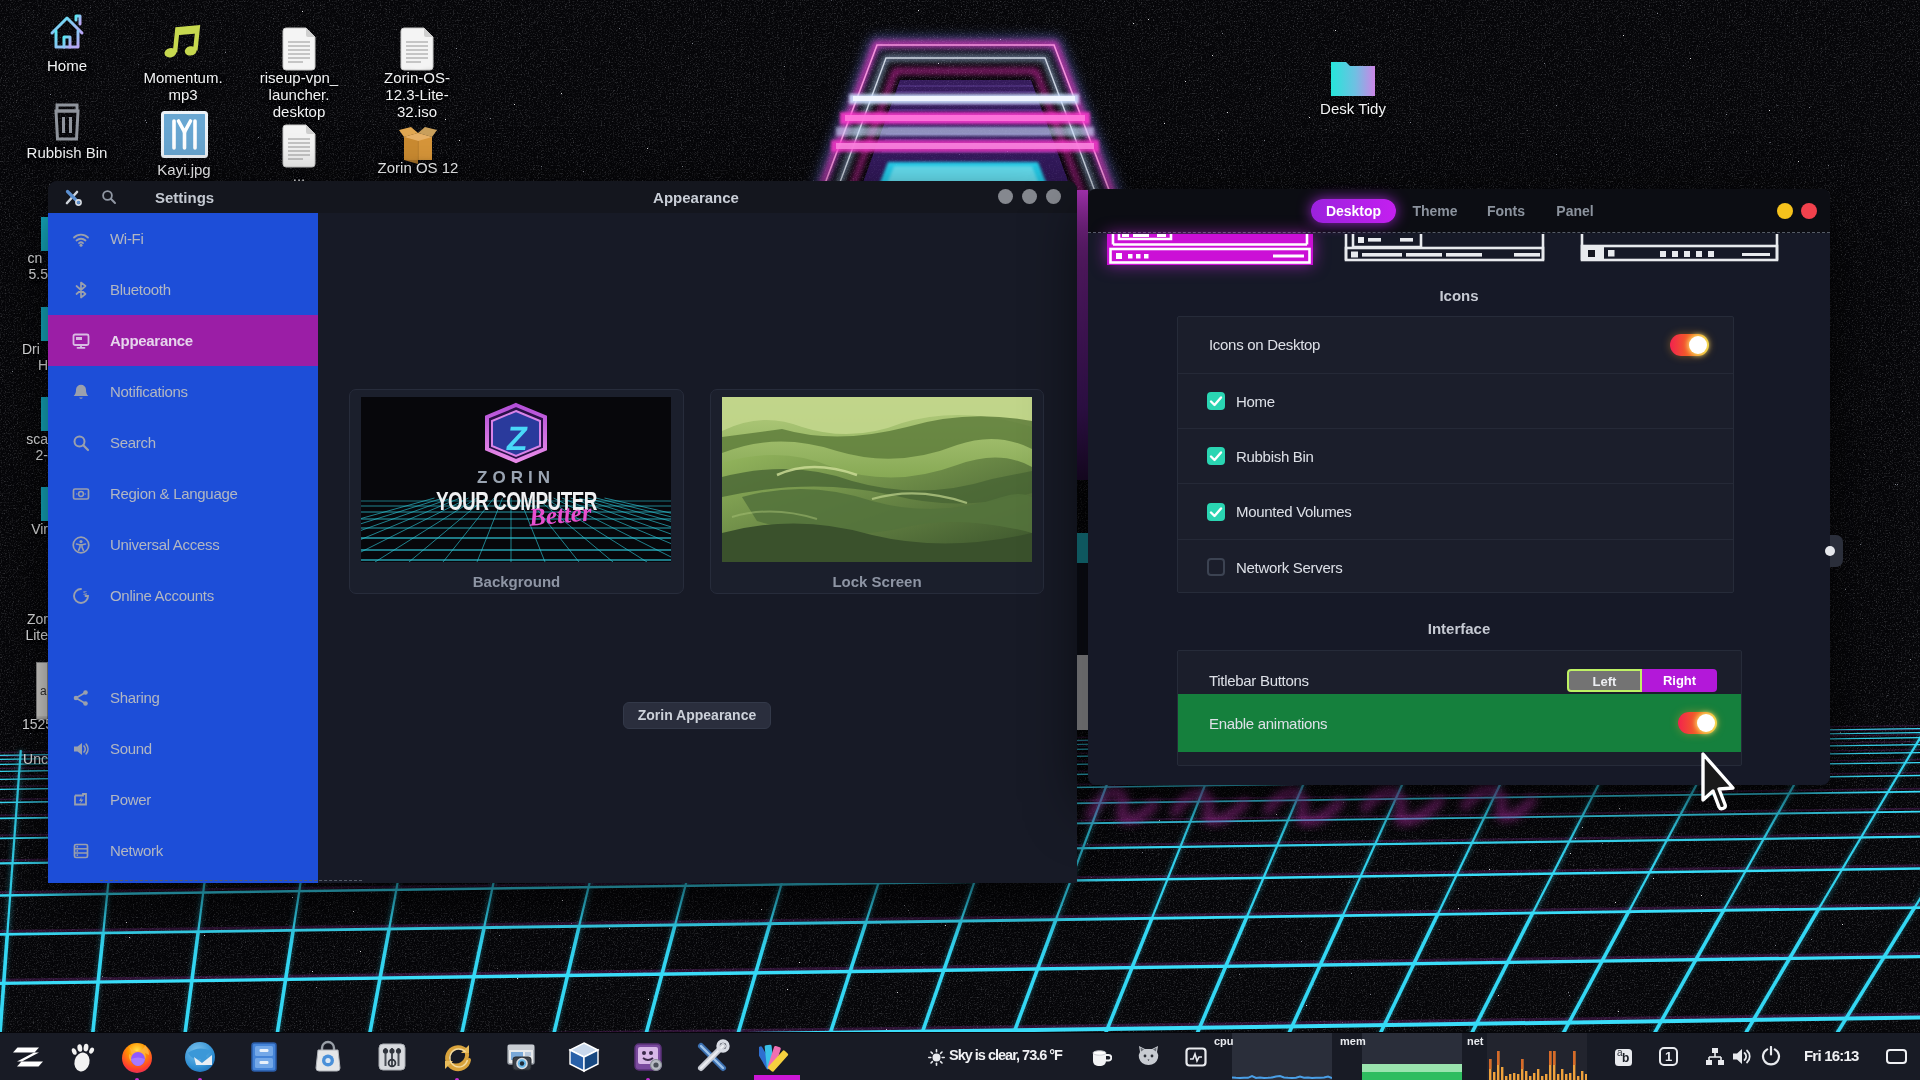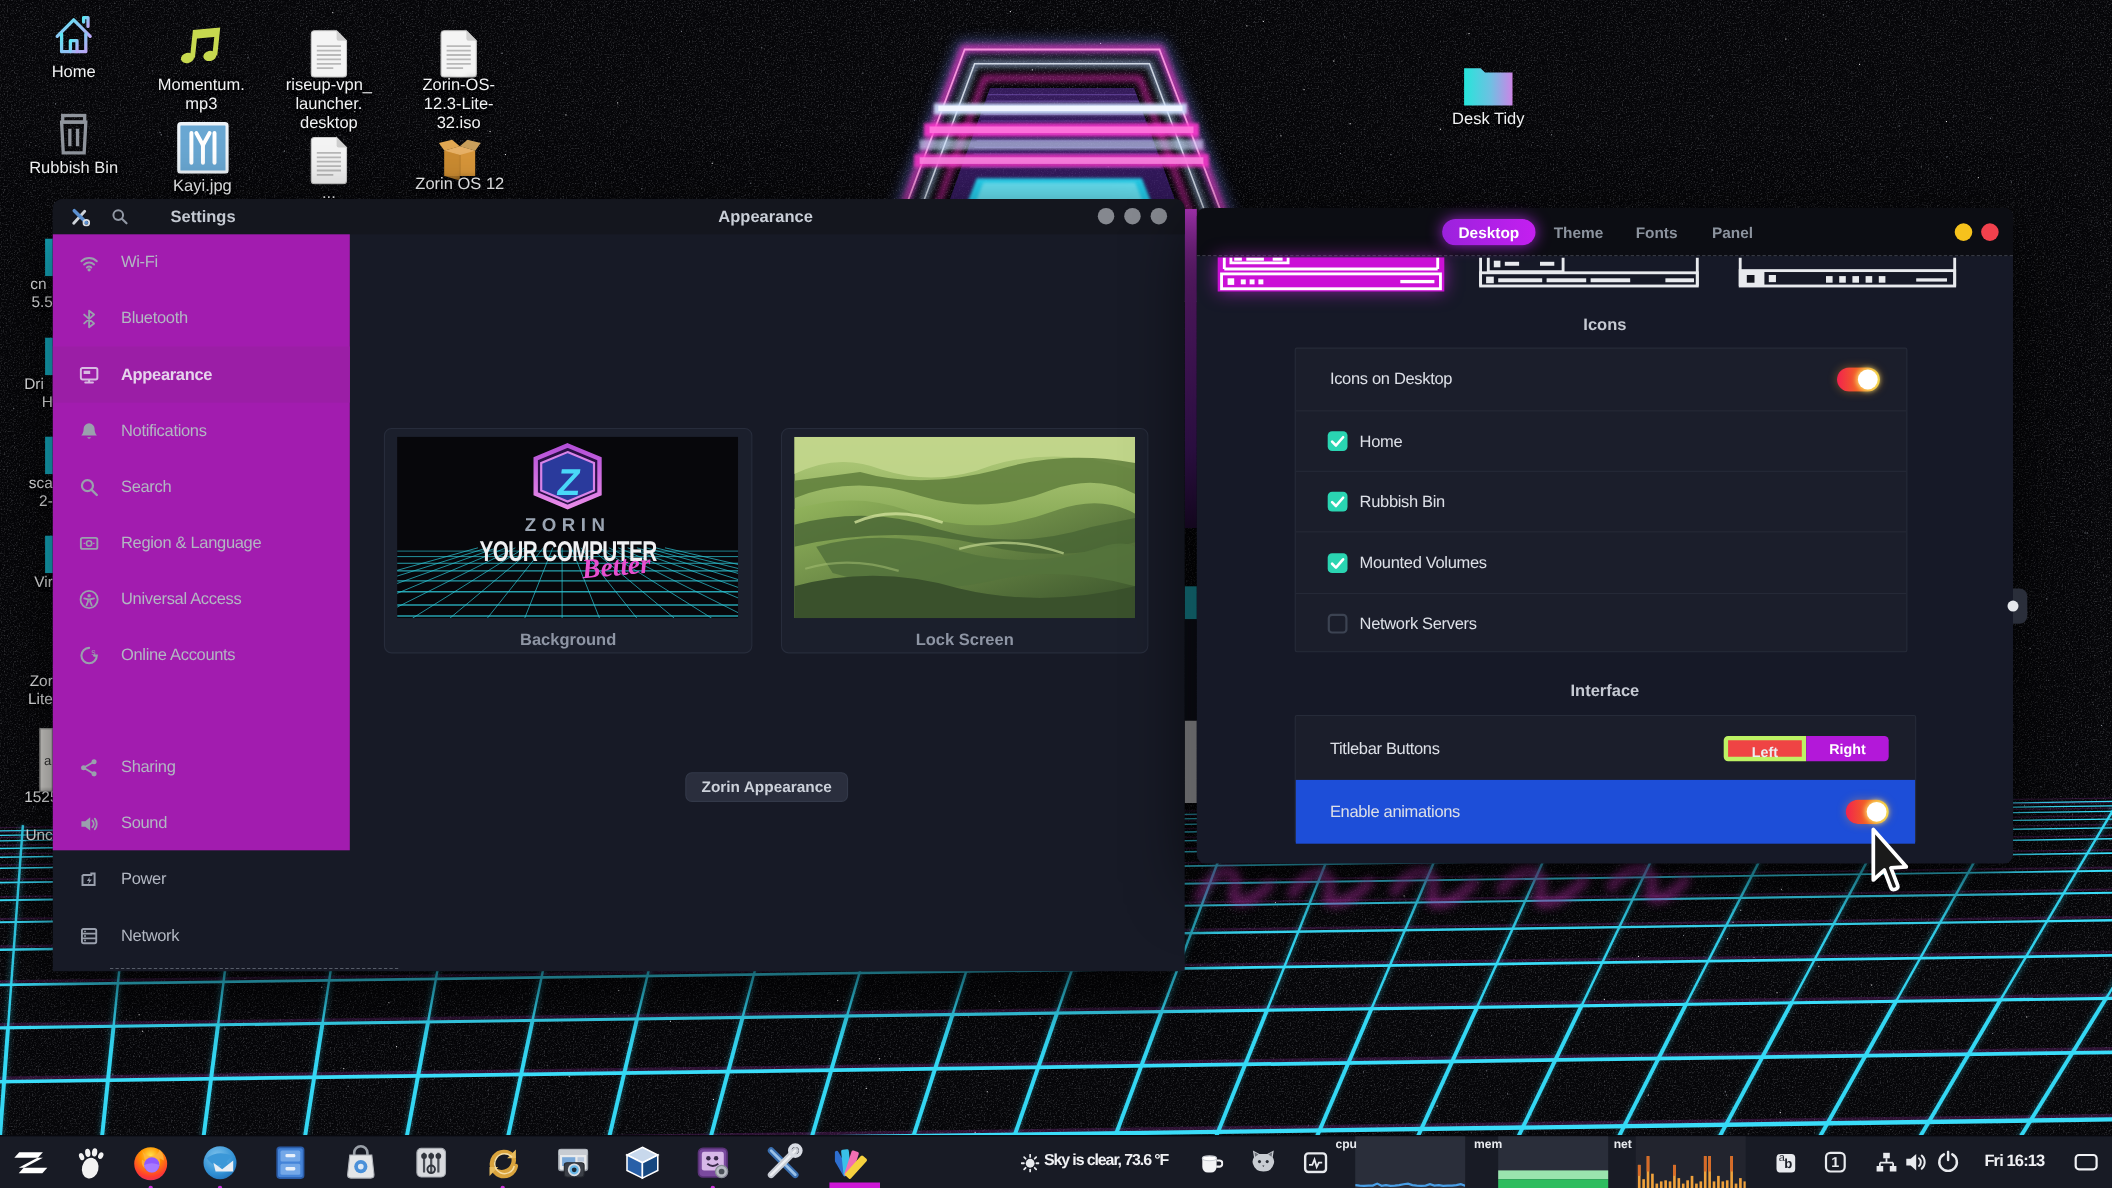--- a/index.html
+++ b/index.html
@@ -361,21 +361,21 @@
     <svg class="abs" style="left:53px;top:8px" width="16" height="16" viewBox="0 0 16 16">
       <circle cx="6.5" cy="6.5" r="4.4" fill="none" stroke="#9097a3" stroke-width="1.8"></circle>
       <line x1="9.8" y1="9.8" x2="14" y2="14" stroke="#9097a3" stroke-width="2" stroke-linecap="round"></line>
     </svg>
     <div class="abs" style="left:107px;top:8px;font-size:15px;font-weight:bold;color:#c4c9d2">Settings</div>
     <div class="abs" style="left:598px;top:8px;width:100px;text-align:center;font-size:15px;font-weight:bold;color:#c9ced7">Appearance</div>
     <div class="abs" style="right:64px;top:8px;width:15px;height:15px;border-radius:50%;background:#85888f"></div>
     <div class="abs" style="right:40px;top:8px;width:15px;height:15px;border-radius:50%;background:#85888f"></div>
     <div class="abs" style="right:16px;top:8px;width:15px;height:15px;border-radius:50%;background:#85888f"></div>
   </div>
-  <div class="abs" style="left:0;top:32px;width:270px;height:560px;background:#a21caf">
+  <div class="abs" style="left:0;top:32px;width:270px;height:670px;background:#1d4ed8">
       <div class="abs" style="left:0;top:0px;width:270px;height:51px;">
         <svg class="abs" style="left:24px;top:17px" width="18" height="18" viewBox="0 0 18 18">
           <path d="M2,7.5 a10,10 0 0 1 14,0 M4.5,10.5 a6.6,6.6 0 0 1 9,0 M7,13.2 a3,3 0 0 1 4,0" fill="none" stroke="#9aa0ad" stroke-width="1.8" stroke-linecap="round"></path>
           <circle cx="9" cy="15.3" r="1.5" fill="#9aa0ad"></circle>
         </svg>
         <div class="abs" style="left:62px;top:17px;font-size:15px;letter-spacing:-.3px;color:#b2b7c2">Wi-Fi</div>
       </div>
       <div class="abs" style="left:0;top:51px;width:270px;height:51px;">
         <svg class="abs" style="left:24px;top:17px" width="18" height="18" viewBox="0 0 18 18">
           <path d="M4.5,5 L13.5,13 L9,16.5 L9,1.5 L13.5,5 L4.5,13" fill="none" stroke="#9aa0ad" stroke-width="1.7" stroke-linejoin="round" stroke-linecap="round"></path>
@@ -646,25 +646,25 @@
     <div class="abs" style="left:0;top:222px;width:100%;height:55px;border-top:1px solid #252937">
       <span style="position:absolute;left:29px;top:50%;margin-top:-9px;width:18px;height:18px;border-radius:4px;border:2px solid #3c4352;display:inline-block"></span>
         <div class="abs" style="left:58px;top:19px;font-size:15px;letter-spacing:-.3px;color:#dde0e7">Network Servers</div>
     </div>
   </div>
   <div class="abs" style="left:0;top:431px;width:100%;text-align:center;font-size:15px;font-weight:bold;color:#c6cad3">Interface</div>
   <div class="abs" style="left:89px;top:461px;width:565px;height:116px;background:#1b1e2b;border:1px solid #262b39;border-radius:2px">
     <div class="abs" style="left:0;top:0;width:100%;height:58px">
       <div class="abs" style="left:31px;top:21px;font-size:15px;letter-spacing:-.3px;color:#dde0e7">Titlebar Buttons</div>
       <div class="abs" style="right:24px;top:18px;width:150px;height:23px">
-        <div class="abs" style="left:0;top:0;width:75px;height:23px;background:#ef4444;border:4px solid #bef264;border-radius:4px 0 0 4px;text-align:center;line-height:22px;font-size:13px;font-weight:bold;color:#eceef2">Left</div>
+        <div class="abs" style="left:0;top:0;width:75px;height:23px;background:#737373;border:2px solid #bef264;border-radius:4px 0 0 4px;text-align:center;line-height:22px;font-size:13px;font-weight:bold;color:#eceef2">Left</div>
         <div class="abs" style="left:75px;top:0;width:75px;height:23px;background:#b318d9;border-radius:0 4px 4px 0;text-align:center;line-height:23px;font-size:13px;font-weight:bold;color:#fff">Right</div>
       </div>
     </div>
-    <div class="abs" style="left:0;top:58px;width:100%;height:58px;background:#1d4ed8">
+    <div class="abs" style="left:0;top:43px;width:100%;height:58px;background:#15803d">
       <div class="abs" style="left:31px;top:21px;font-size:15px;letter-spacing:-.3px;color:#dde0e7">Enable animations</div>
       <div style="position:absolute;right:24px;top:50%;margin-top:-11px;width:39px;height:22px;border-radius:11px;background:linear-gradient(90deg,#f3224e,#f0701a 60%,#e6c428);box-shadow:0 0 9px rgba(255,160,40,.4)">
           <div style="position:absolute;right:2px;top:2px;width:18px;height:18px;border-radius:50%;background:#fff;box-shadow:0 0 5px 1.5px rgba(255,235,120,.85)"></div>
         </div>
     </div>
   </div>
 </div>
 <div class="abs" style="left:1830px;top:535px;width:13px;height:32px;background:#2a2e3a;border-radius:0 7px 7px 0">
   <div class="abs" style="left:-5px;top:11px;width:10px;height:10px;border-radius:50%;background:#e6e8ec"></div>
 </div>

